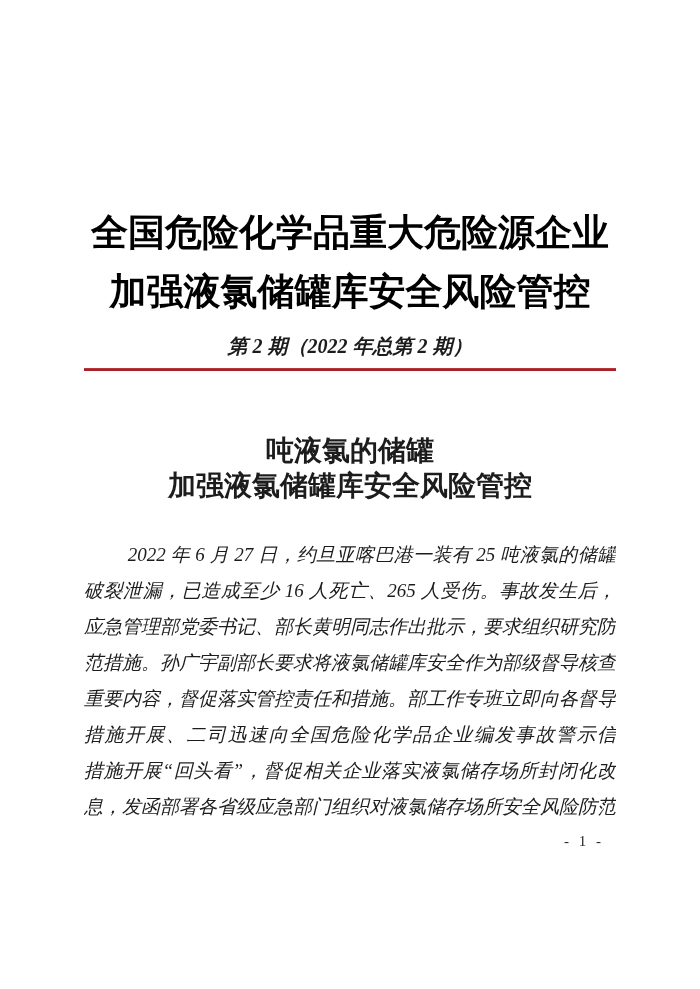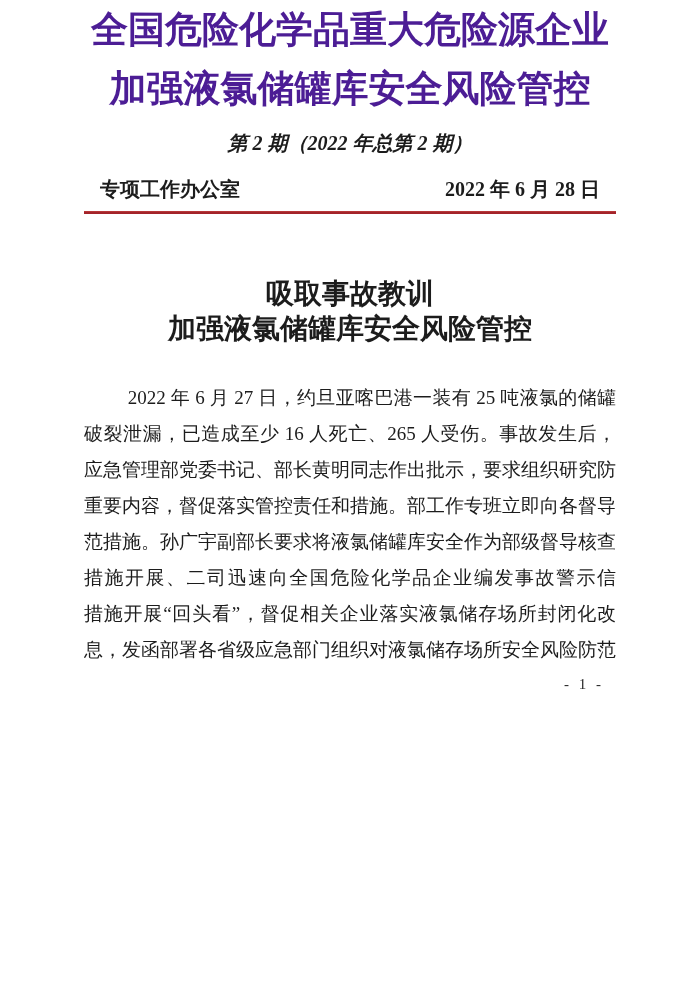--- a/index.html
+++ b/index.html
@@ -16,22 +16,23 @@
     overflow: hidden;
     font-family: "Liberation Serif", "DejaVu Serif", serif;
     color: #1c1c1c;
   }
   .content {
     padding: 0 84px;
   }
   
   .doc-title {
     margin: 0;
+    padding-top: 203px;
     text-align: center;
-    color: #4c1d95;
+    color: #000000;
     font-weight: bold;
     font-size: 37px;
   }
   .title-line {
     display: block;
     line-height: 59px;
     letter-spacing: 0px;
   }
   
   .issue-line {
@@ -68,20 +69,21 @@
     font-size: 28px;
   }
   .section-line {
     display: block;
     line-height: 35px;
   }
   
   .body {
     margin-top: 34px;
     font-size: 19px;
+    font-style: italic;
   }
   .body-line {
     line-height: 36px;
     text-align: justify;
     text-align-last: justify;
     white-space: normal;
     overflow: hidden;
   }
   .body-line.first {
     text-indent: 2.3em;
@@ -102,38 +104,34 @@
 <div class="page">
   <div class="content">
 
     <h1 class="doc-title">
       <span class="title-line">全国危险化学品重大危险源企业</span>
       <span class="title-line">加强液氯储罐库安全风险管控</span>
     </h1>
 
     <div class="issue-line">第 2 期（2022 年总第 2 期）</div>
 
-    <div class="masthead-row">
-      <span>专项工作办公室</span>
-      <span>2022 年 6 月 28 日</span>
-    </div>
 
     <hr class="red-rule">
 
     <h2 class="section-title">
-      <span class="section-line">吸取事故教训</span>
+      <span class="section-line">吨液氯的储罐</span>
       <span class="section-line">加强液氯储罐库安全风险管控</span>
     </h2>
 
     <div class="body">
       <div class="body-line first">2022 年 6 月 27 日，约旦亚喀巴港一装有 25 吨液氯的储罐</div>
       <div class="body-line">破裂泄漏，已造成至少 16 人死亡、265 人受伤。事故发生后，</div>
       <div class="body-line">应急管理部党委书记、部长黄明同志作出批示，要求组织研究防</div>
+      <div class="body-line">范措施。孙广宇副部长要求将液氯储罐库安全作为部级督导核查</div>
       <div class="body-line">重要内容，督促落实管控责任和措施。部工作专班立即向各督导</div>
-      <div class="body-line">范措施。孙广宇副部长要求将液氯储罐库安全作为部级督导核查</div>
       <div class="body-line">措施开展、二司迅速向全国危险化学品企业编发事故警示信</div>
       <div class="body-line">措施开展“回头看”，督促相关企业落实液氯储存场所封闭化改</div>
       <div class="body-line">息，发函部署各省级应急部门组织对液氯储存场所安全风险防范</div>
     </div>
 
     <div class="page-number">- 1 -</div>
 
   </div>
 </div>
 

